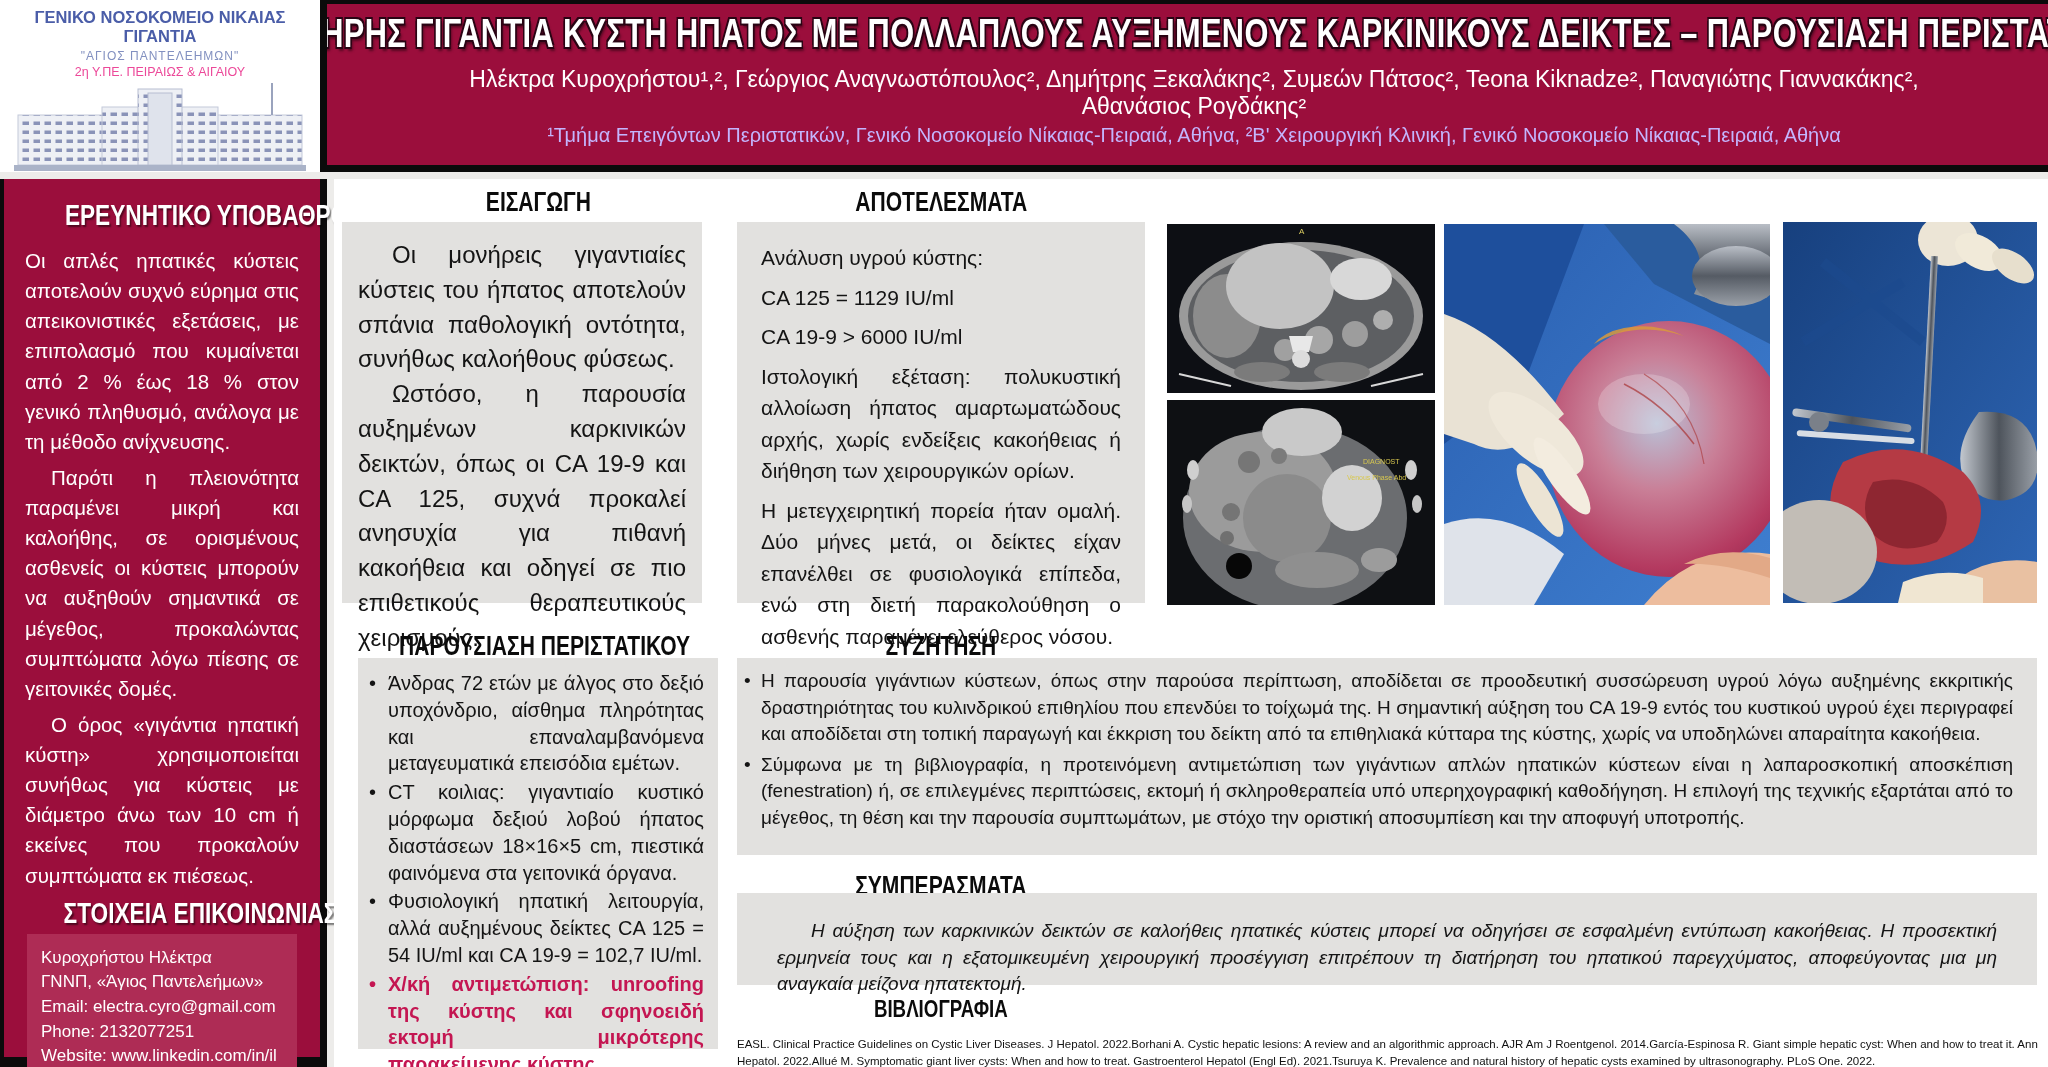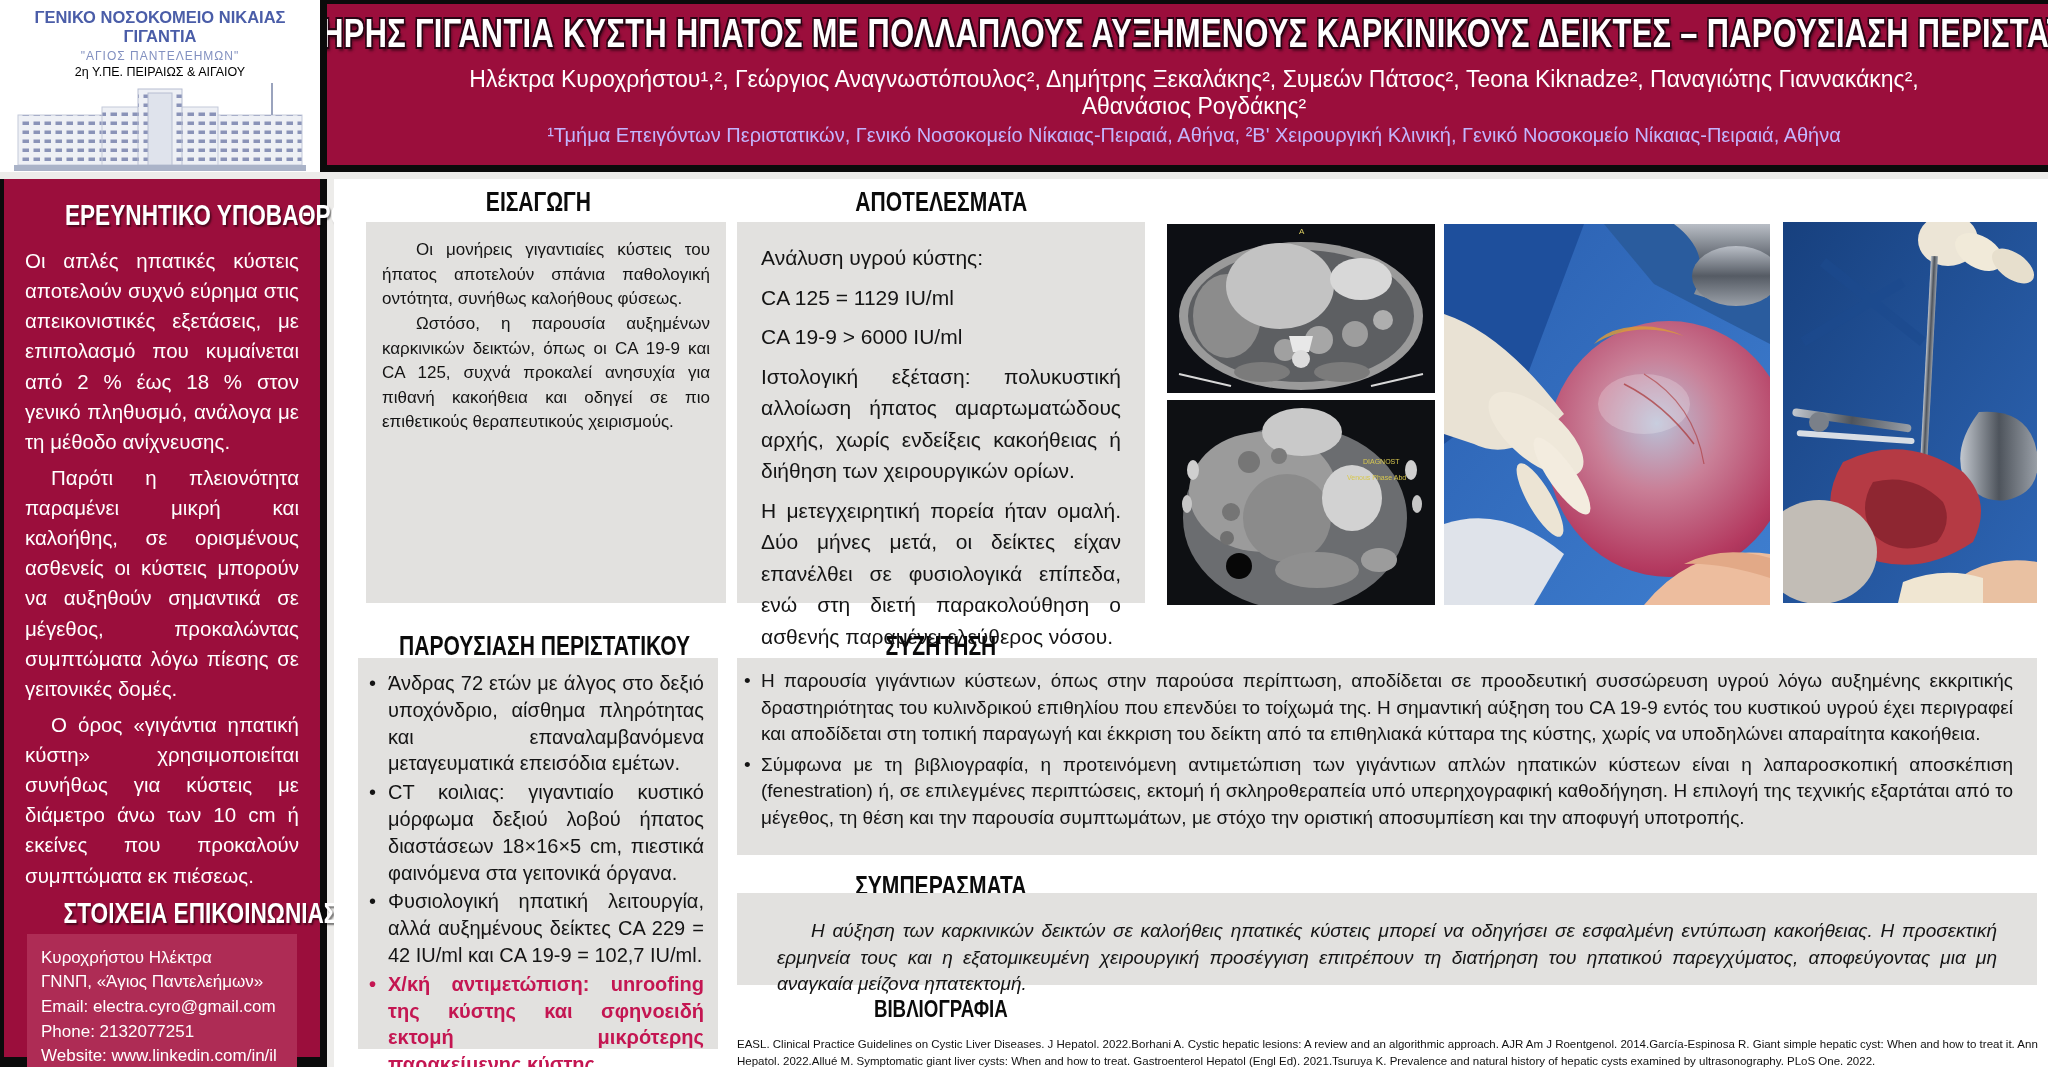--- a/index.html
+++ b/index.html
@@ -16,42 +16,42 @@
           transform:scaleX(0.75);transform-origin:center;white-space:nowrap;
           text-shadow:-2px -2px 0 #2a0414,2px -2px 0 #2a0414,-2px 2px 0 #2a0414,2px 2px 0 #2a0414,3px 4px 3px rgba(0,0,0,.45);}
   .authors{margin:9px 0 0;max-width:1560px;text-align:center;color:#ffffff;font-size:23px;line-height:1.18;}
   .affiliations{margin:4px 0 0;color:#c4b5fd;font-size:20px;text-align:center;}
 
   
   .logo-box{position:absolute;left:0;top:0;width:327px;height:172px;background:#ffffff;
             border-right:7px solid #0b0b0b;box-sizing:border-box;text-align:center;overflow:hidden;}
   .logo-line1{margin-top:8px;font-size:16.5px;font-weight:bold;color:#4a5da8;}
   .logo-line2{margin-top:3px;font-size:12px;color:#8290c0;letter-spacing:1px;}
-  .logo-line3{margin-top:2px;font-size:12.5px;color:#000000;}
+  .logo-line3{margin-top:2px;font-size:12.5px;color:#ec4899;}
   .logo-building{display:block;margin:4px auto 0;}
 
   
   .sidebar{position:absolute;left:0;top:179px;width:327px;height:888px;background:#9B0E3C;
            border-left:4px solid #0b0b0b;border-right:7px solid #0b0b0b;border-bottom:10px solid #0b0b0b;
            box-sizing:border-box;padding:12px 21px 6px;display:flex;flex-direction:column;}
   .side-title{margin:8px 0 14px;text-align:center;color:#ffffff;font-size:29px;font-weight:bold;
            text-shadow:2px 2px 2px rgba(0,0,0,.5);}
   .side-par{margin:0 0 6px;color:#ffffff;font-size:20.5px;line-height:1.47;text-align:justify;}
   .side-par + .side-par{text-indent:26px;}
   .contact-title{margin-top:auto;margin-bottom:4px;}
   .contact-box{background:#AE2C55;margin:0 2px;padding:12px 14px;color:#ffffff;font-size:17px;line-height:1.45;}
   .contact-line{word-break:break-all;}
 
   
   .content{position:absolute;left:334px;top:179px;width:1714px;height:888px;background:#ffffff;}
   .sec-title{position:absolute;margin:0;text-align:center;color:#0b0b0b;font-size:27px;font-weight:bold;}
   .panel{position:absolute;background:#E2E1DF;box-sizing:border-box;color:#141414;}
 
   .t-intro{left:24px;top:8px;width:360px;}
-  .p-intro{left:32px;top:43px;width:360px;height:381px;padding:16px 16px;font-size:17px;line-height:1.45;text-align:justify;}
+  .p-intro{left:8px;top:43px;width:360px;height:381px;padding:16px 16px;font-size:24px;line-height:1.45;text-align:justify;}
   .p-intro p{margin:0;text-indent:34px;}
 
   .t-case{left:24px;top:452px;width:360px;}
   .p-case{left:24px;top:479px;width:360px;height:391px;padding:12px 14px 8px 30px;font-size:20px;line-height:1.34;}
   ul.bullets{margin:0;padding:0;list-style:none;}
   ul.bullets li{position:relative;margin:0 0 2px;text-align:justify;}
   ul.bullets li::before{content:"•";position:absolute;left:-19px;top:0;}
   ul.bullets li.red{color:#C41652;font-weight:bold;}
 
   .t-results{left:403px;top:8px;width:408px;}
@@ -141,21 +141,21 @@
     <p>Οι μονήρεις γιγαντιαίες κύστεις του ήπατος αποτελούν σπάνια παθολογική οντότητα, συνήθως καλοήθους φύσεως.</p>
         <p>Ωστόσο, η παρουσία αυξημένων καρκινικών δεικτών, όπως οι CA 19-9 και CA 125, συχνά προκαλεί ανησυχία για πιθανή κακοήθεια και οδηγεί σε πιο επιθετικούς θεραπευτικούς χειρισμούς.</p>
       </div>
 
     <h3 class="sec-title t-case"><span class="condensed">ΠΑΡΟΥΣΙΑΣΗ ΠΕΡΙΣΤΑΤΙΚΟΥ</span></h3>
     <div class="panel p-case">
       <ul class="bullets">
 
       <li>Άνδρας 72 ετών με άλγος στο δεξιό υποχόνδριο, αίσθημα πληρότητας και επαναλαμβανόμενα μεταγευματικά επεισόδια εμέτων.</li>
           <li>CT κοιλιας: γιγαντιαίο κυστικό μόρφωμα δεξιού λοβού ήπατος διαστάσεων 18×16×5 cm, πιεστικά φαινόμενα στα γειτονικά όργανα.</li>
-          <li>Φυσιολογική ηπατική λειτουργία, αλλά αυξημένους δείκτες CA 229 = 42 IU/ml και CA 19-9 = 102,7 IU/ml.</li>
+          <li>Φυσιολογική ηπατική λειτουργία, αλλά αυξημένους δείκτες CA 125 = 54 IU/ml και CA 19-9 = 102,7 IU/ml.</li>
           <li class="red">Χ/κή αντιμετώπιση: unroofing της κύστης και σφηνοειδή εκτομή μικρότερης παρακείμενης κύστης.</li>
         </ul>
     </div>
 
     <h3 class="sec-title t-results"><span class="condensed">ΑΠΟΤΕΛΕΣΜΑΤΑ</span></h3>
     <div class="panel p-results">
 
     <p class="res-line">Ανάλυση υγρού κύστης:</p>
         <p class="res-line">CA 125 = 1129 IU/ml</p>
         <p class="res-line">CA 19-9 &gt; 6000 IU/ml</p>

